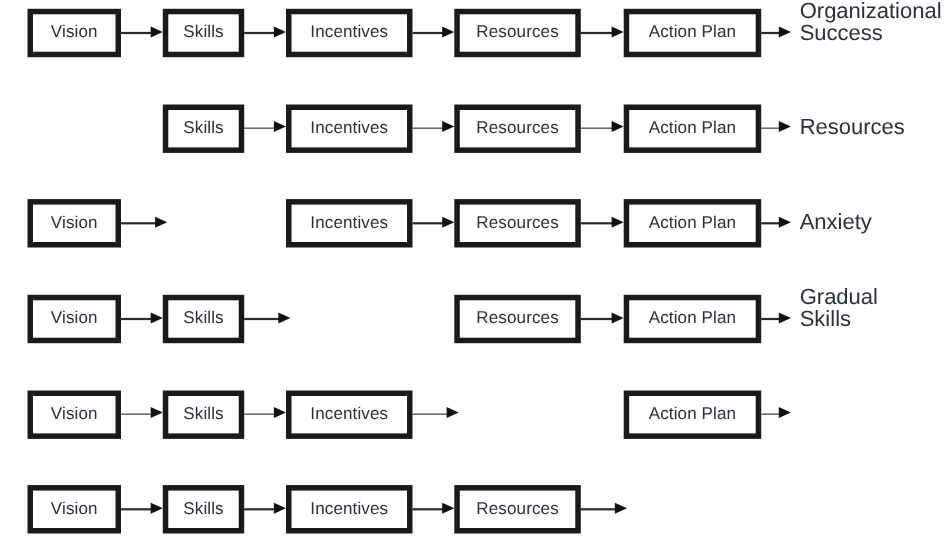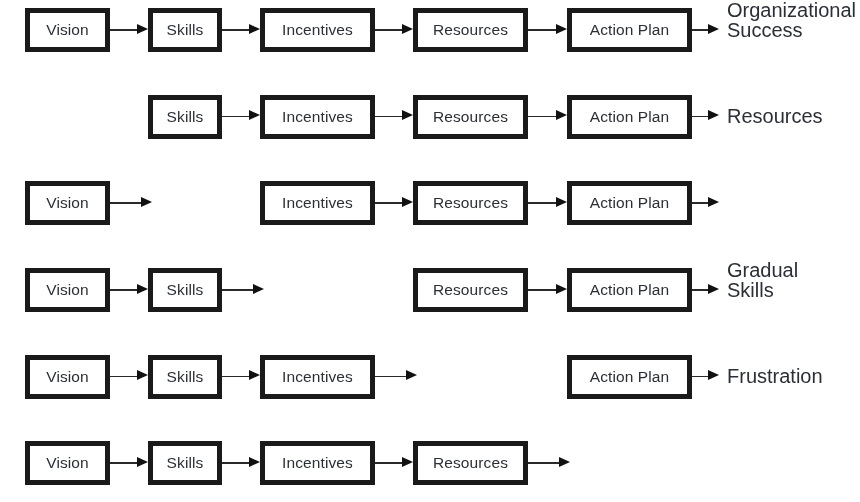--- a/index.html
+++ b/index.html
@@ -176,20 +176,21 @@
         <div class="shaft" style="width: 29px;"></div>
         <div class="head" style="left: 28px;"></div>
       </div>
       <div class="node" style="left: 567px; width: 125px;">
         <span>Action Plan</span>
       </div>
       <div class="arrow" style="left: 692px; width: 27px;">
         <div class="shaft" style="width: 17px;"></div>
         <div class="head" style="left: 16px;"></div>
       </div>
+      <div class="outcome mid">Anxiety</div>
     </div>
     <div class="row" style="top: 260px;">
       <div class="node" style="left: 25px; width: 85px;">
         <span>Vision</span>
       </div>
       <div class="arrow" style="left: 110px; width: 38px;">
         <div class="shaft" style="width: 28px;"></div>
         <div class="head" style="left: 27px;"></div>
       </div>
       <div class="node" style="left: 148px; width: 74px;">
@@ -238,21 +239,20 @@
         <div class="shaft" style="width: 32px;"></div>
         <div class="head" style="left: 31px;"></div>
       </div>
       <div class="node" style="left: 567px; width: 125px;">
         <span>Action Plan</span>
       </div>
       <div class="arrow" style="left: 692px; width: 27px;">
         <div class="shaft" style="width: 17px;"></div>
         <div class="head" style="left: 16px;"></div>
       </div>
-      <div class="outcome mid">Frustration</div>
     </div>
     <div class="row" style="top: 433px;">
       <div class="node" style="left: 25px; width: 85px;">
         <span>Vision</span>
       </div>
       <div class="arrow" style="left: 110px; width: 38px;">
         <div class="shaft" style="width: 28px;"></div>
         <div class="head" style="left: 27px;"></div>
       </div>
       <div class="node" style="left: 148px; width: 74px;">

